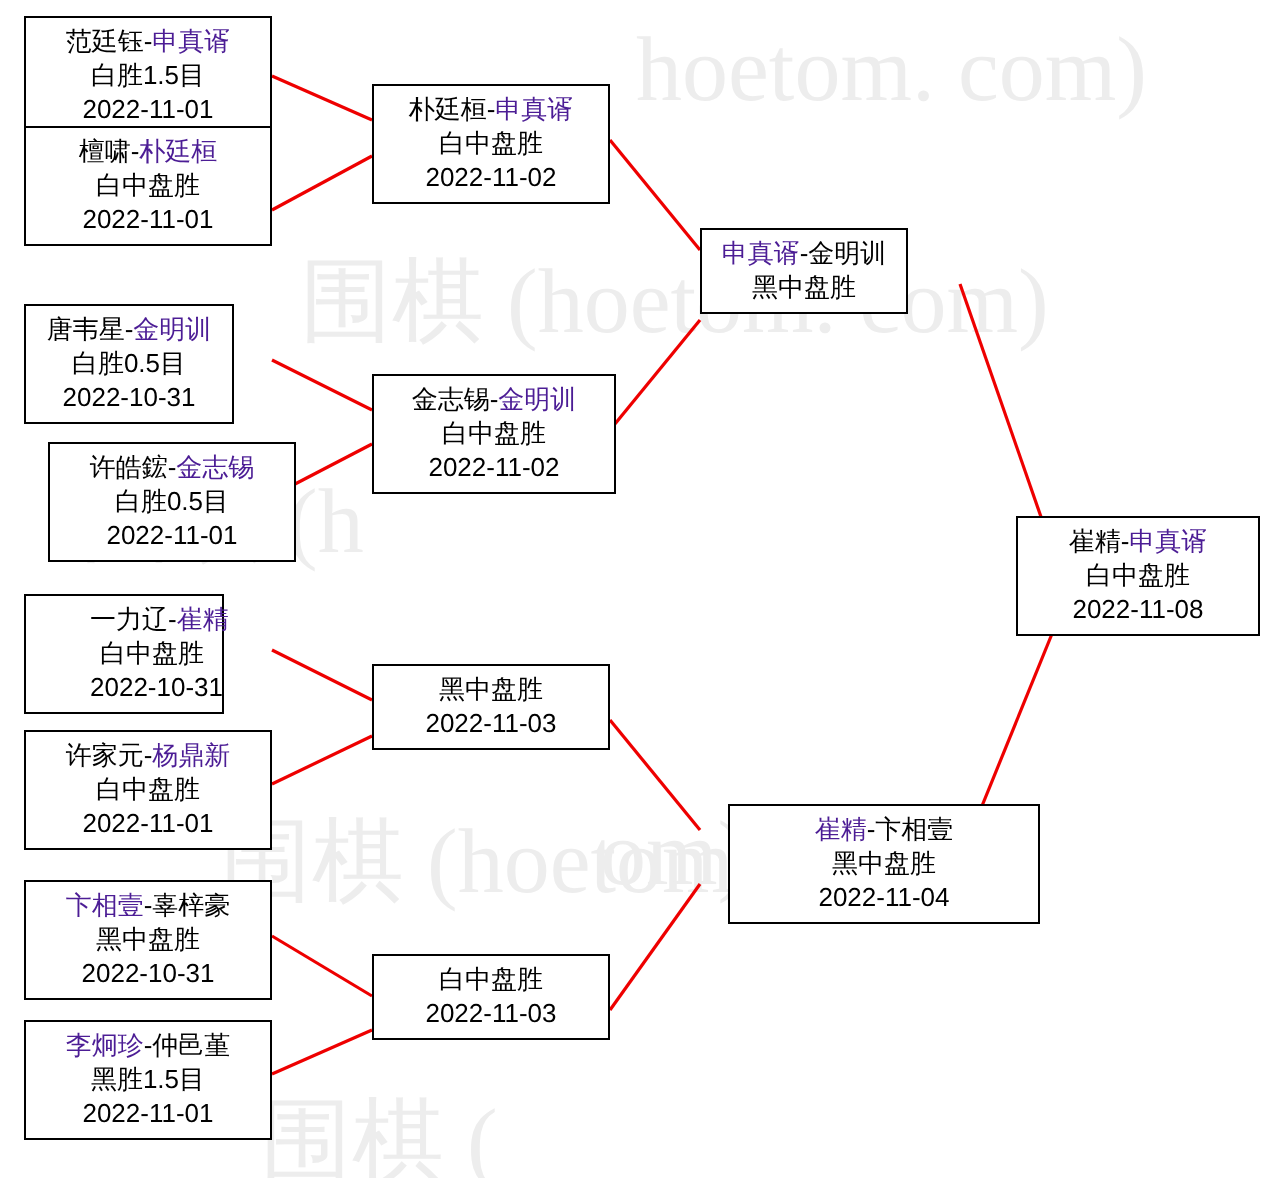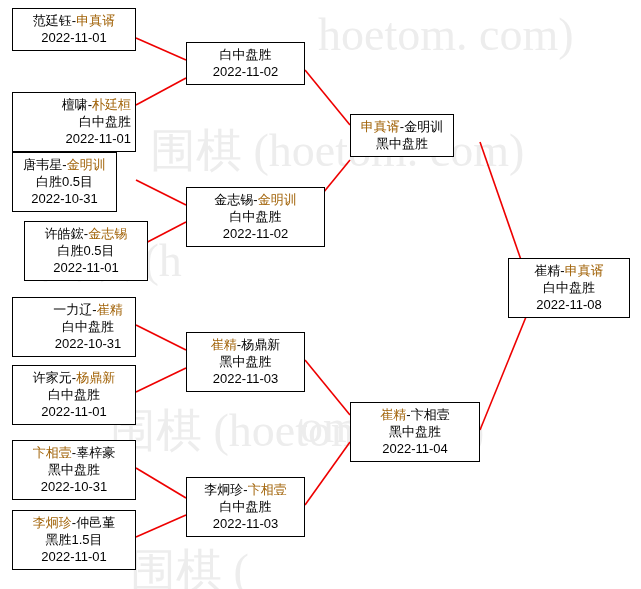--- a/index.html
+++ b/index.html
@@ -53,21 +53,21 @@
     text-align: center;
     font-size: 13px;
     line-height: 17px;
     color: #000000;
     padding: 3px 4px 4px 4px;
     z-index: 2;
   }
   .match .players { white-space: nowrap; }
   .match .result  { white-space: nowrap; }
   .match .date    { white-space: nowrap; }
-  .win { color: #a16207; }
+  .win { color: #4c1d95; }
   .lose { color: #000000; margin-top: 48px; }
   .sep { color: #000000; }
 </style>
 </head>
 <body>
 
 <div id="bracket">
 
   <div class="watermark wm1">hoetom. com)</div>
   <div class="watermark wm2">围棋 (hoetom. com)</div>
@@ -96,42 +96,43 @@
       <path d="M305,360 L350,415"></path>
       <path d="M305,505 L350,442"></path>
 
       <path d="M480,142 L528,280"></path>
       <path d="M480,430 L528,312"></path>
     </g>
   </svg>
 
   <div class="match" style="left:12px; top:8px; width:124px;">
     <div class="players"><span class="lose">范廷钰</span><span class="sep">-</span><span class="win">申真谞</span></div>
+    <div class="result">白胜1.5目</div>
     <div class="date">2022-11-01</div>
   </div>
 
-  <div class="match" style="left:12px; top:92px; width:124px;text-align:right;">
+  <div class="match" style="left:12px; top:63px; width:124px;">
     <div class="players"><span class="lose">檀啸</span><span class="sep">-</span><span class="win">朴廷桓</span></div>
     <div class="result">白中盘胜</div>
     <div class="date">2022-11-01</div>
   </div>
 
   <div class="match" style="left:12px; top:152px; width:105px;">
     <div class="players"><span class="lose">唐韦星</span><span class="sep">-</span><span class="win">金明训</span></div>
     <div class="result">白胜0.5目</div>
     <div class="date">2022-10-31</div>
   </div>
 
   <div class="match" style="left:24px; top:221px; width:124px;">
     <div class="players"><span class="lose">许皓鋐</span><span class="sep">-</span><span class="win">金志锡</span></div>
     <div class="result">白胜0.5目</div>
     <div class="date">2022-11-01</div>
   </div>
 
-  <div class="match" style="left:12px; top:297px; width:124px;padding-left:32px;">
+  <div class="match" style="left:12px; top:297px; width:100px;padding-left:32px;">
     <div class="players"><span class="lose">一力辽</span><span class="sep">-</span><span class="win">崔精</span></div>
     <div class="result">白中盘胜</div>
     <div class="date">2022-10-31</div>
   </div>
 
   <div class="match" style="left:12px; top:365px; width:124px;">
     <div class="players"><span class="lose">许家元</span><span class="sep">-</span><span class="win">杨鼎新</span></div>
     <div class="result">白中盘胜</div>
     <div class="date">2022-11-01</div>
   </div>
@@ -142,48 +143,47 @@
     <div class="date">2022-10-31</div>
   </div>
 
   <div class="match" style="left:12px; top:510px; width:124px;">
     <div class="players"><span class="win">李炯珍</span><span class="sep">-</span><span class="lose">仲邑堇</span></div>
     <div class="result">黑胜1.5目</div>
     <div class="date">2022-11-01</div>
   </div>
 
   <div class="match" style="left:186px; top:42px; width:119px;">
+    <div class="players"><span class="lose">朴廷桓</span><span class="sep">-</span><span class="win">申真谞</span></div>
     <div class="result">白中盘胜</div>
     <div class="date">2022-11-02</div>
   </div>
 
-  <div class="match" style="left:186px; top:187px; width:139px;">
+  <div class="match" style="left:186px; top:187px; width:122px;">
     <div class="players"><span class="lose">金志锡</span><span class="sep">-</span><span class="win">金明训</span></div>
     <div class="result">白中盘胜</div>
     <div class="date">2022-11-02</div>
   </div>
 
   <div class="match" style="left:186px; top:332px; width:119px;">
-    <div class="players"><span class="win">崔精</span><span class="sep">-</span><span class="lose">杨鼎新</span></div>
     <div class="result">黑中盘胜</div>
     <div class="date">2022-11-03</div>
   </div>
 
   <div class="match" style="left:186px; top:477px; width:119px;">
-    <div class="players"><span class="lose">李炯珍</span><span class="sep">-</span><span class="win">卞相壹</span></div>
     <div class="result">白中盘胜</div>
     <div class="date">2022-11-03</div>
   </div>
 
   <div class="match" style="left:350px; top:114px; width:104px;">
     <div class="players"><span class="win">申真谞</span><span class="sep">-</span><span class="lose">金明训</span></div>
     <div class="result">黑中盘胜</div>
   </div>
 
-  <div class="match" style="left:350px; top:402px; width:130px;">
+  <div class="match" style="left:364px; top:402px; width:156px;">
     <div class="players"><span class="win">崔精</span><span class="sep">-</span><span class="lose">卞相壹</span></div>
     <div class="result">黑中盘胜</div>
     <div class="date">2022-11-04</div>
   </div>
 
   <div class="match" style="left:508px; top:258px; width:122px;">
     <div class="players"><span class="lose">崔精</span><span class="sep">-</span><span class="win">申真谞</span></div>
     <div class="result">白中盘胜</div>
     <div class="date">2022-11-08</div>
   </div>

